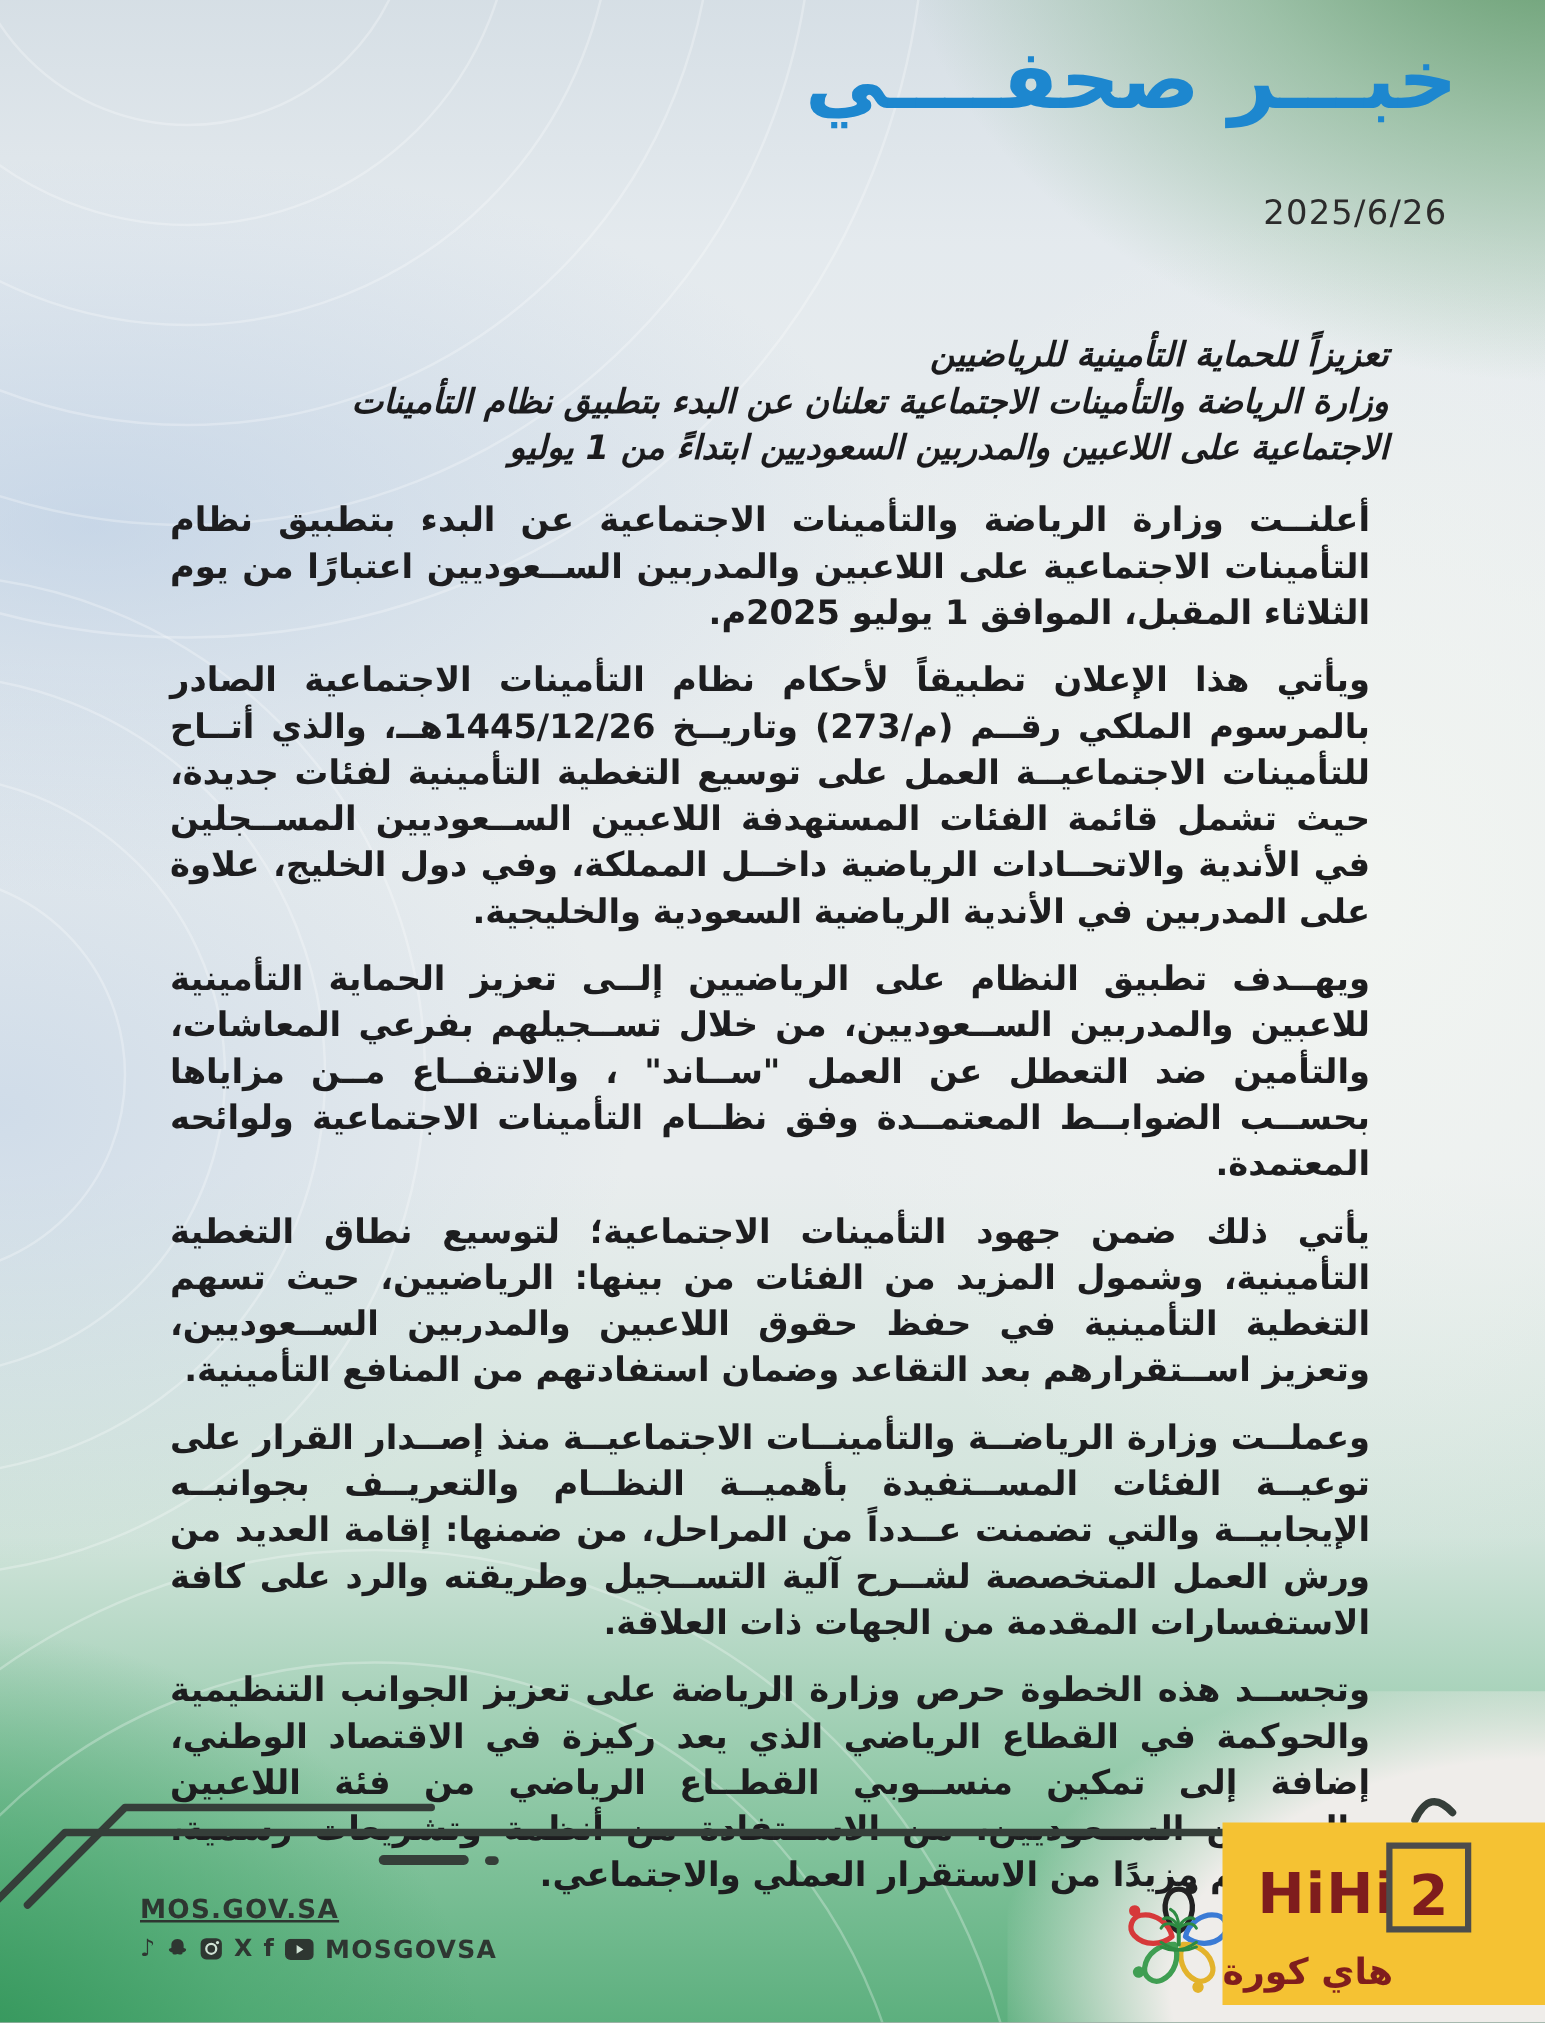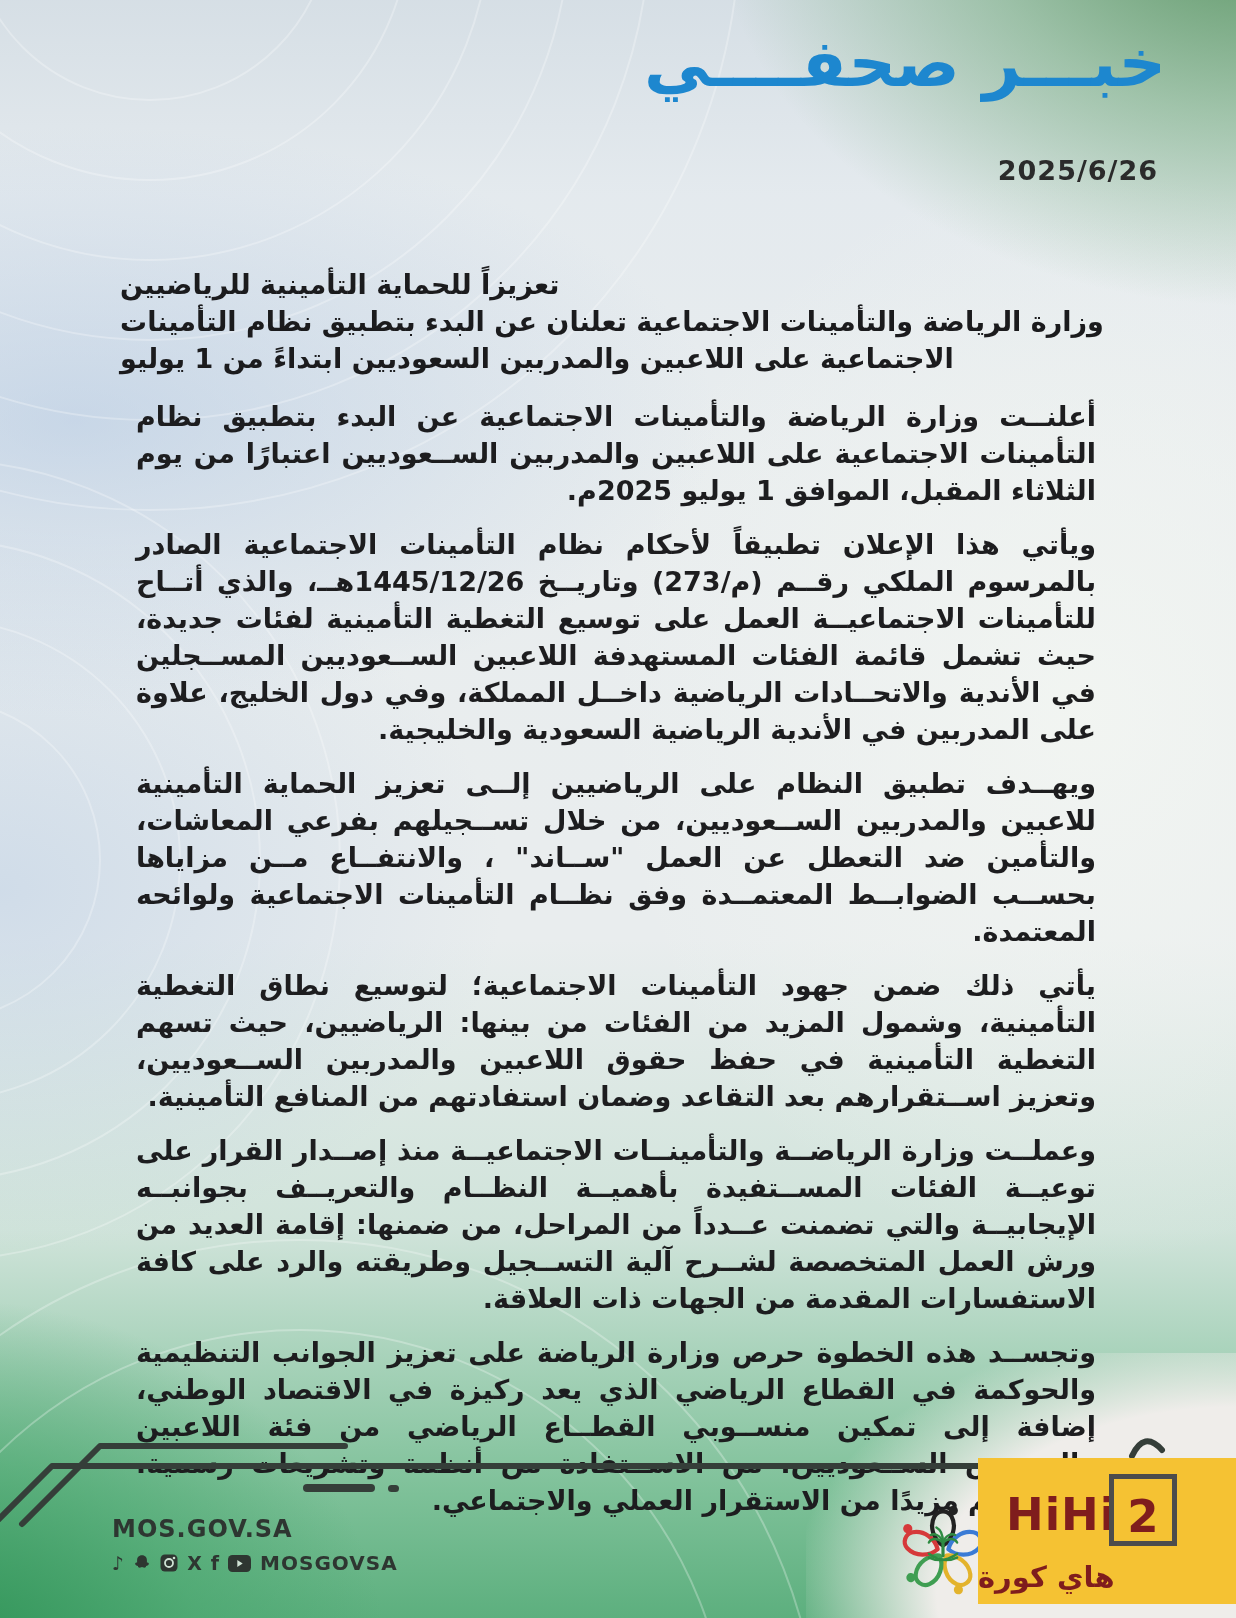--- a/index.html
+++ b/index.html
@@ -22,36 +22,36 @@
     position:absolute;right:0;bottom:0;width:430px;height:265px;
     background:radial-gradient(ellipse 120% 120% at 100% 90%, #efedea 58%, rgba(239,237,234,0) 86%);
   }
   .main-title{
     position:absolute;top:26px;right:70px;margin:0;
     direction:rtl;color:#1d87cf;font-weight:bold;font-size:66px;line-height:1.15;
     white-space:nowrap;
   }
   .release-date{
     position:absolute;top:155px;right:78px;
-    color:#2b2b2b;font-weight:bold;font-size:27px;letter-spacing:1px;
+    color:#2b2b2b;font-weight:normal;font-size:27px;letter-spacing:1px;
   }
   .heading-block{
     position:absolute;top:266px;left:120px;right:125px;
-    direction:rtl;text-align:left;color:#1b1b1d;font-weight:bold;
-    font-size:27px;line-height:37px;
+    direction:rtl;text-align:right;color:#1b1b1d;font-weight:bold;
+    font-size:27px;line-height:37px;font-style:italic;
   }
   .body-block{
     position:absolute;top:398px;left:136px;right:140px;
     direction:rtl;text-align:justify;text-align-last:right;
     color:#1d1d1f;font-weight:bold;font-size:27px;line-height:37px;
   }
   .body-block p{margin:0 0 17px 0;}
   .footer-lines{position:absolute;inset:0;pointer-events:none;}
   .footer-id{position:absolute;left:112px;top:1515px;color:#2e3631;}
-  .website{font-weight:bold;font-size:24px;letter-spacing:1px;}
+  .website{font-weight:bold;font-size:21px;letter-spacing:1px;text-decoration:underline;}
   .social-row{display:flex;align-items:center;gap:9px;margin-top:8px;}
   .sicon{height:18px;display:flex;align-items:center;color:#2e3631;font-weight:bold;}
   .sicon.txt{font-size:19px;line-height:18px;}
   .handle{font-weight:bold;font-size:20px;letter-spacing:1px;margin-right:18px;}
   .ministry-logo{position:absolute;left:896px;top:1504px;}
   .watermark{
     position:absolute;right:0;top:1458px;width:258px;height:146px;
     background:#f5c233;color:#7f1d1d;
   }
   .brand-text{position:absolute;left:28px;top:34px;font-size:45px;font-weight:bold;line-height:1;letter-spacing:1px;}

